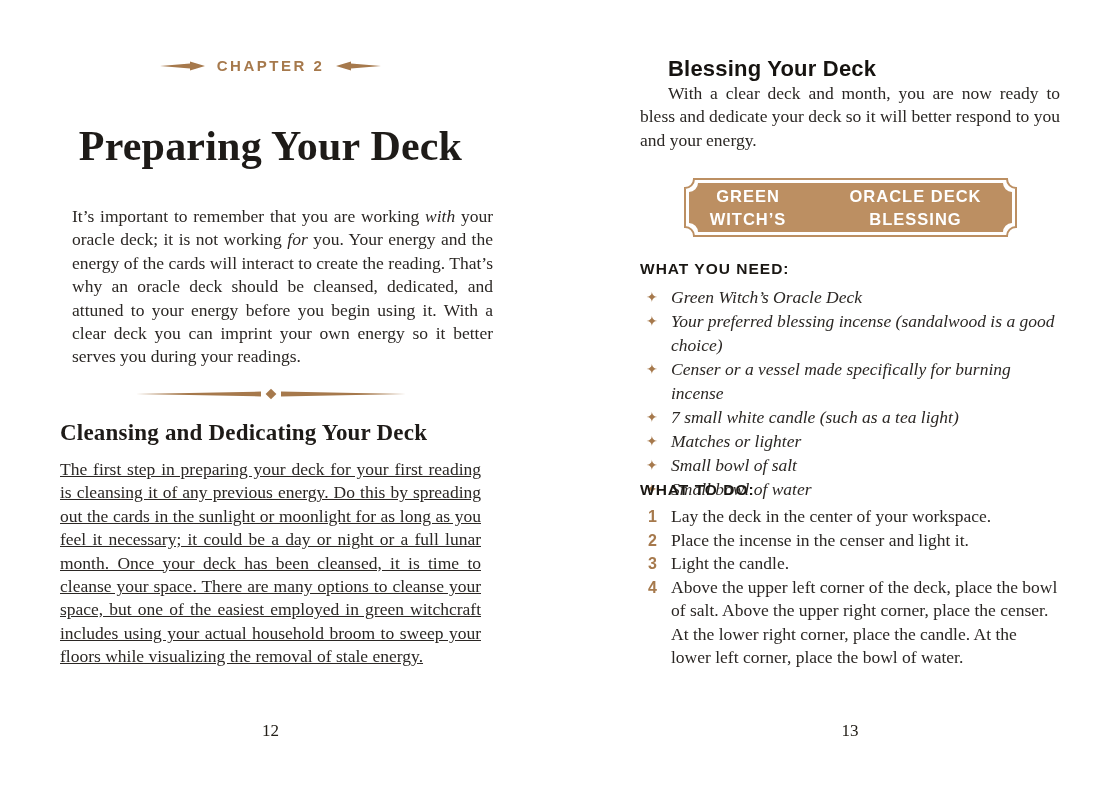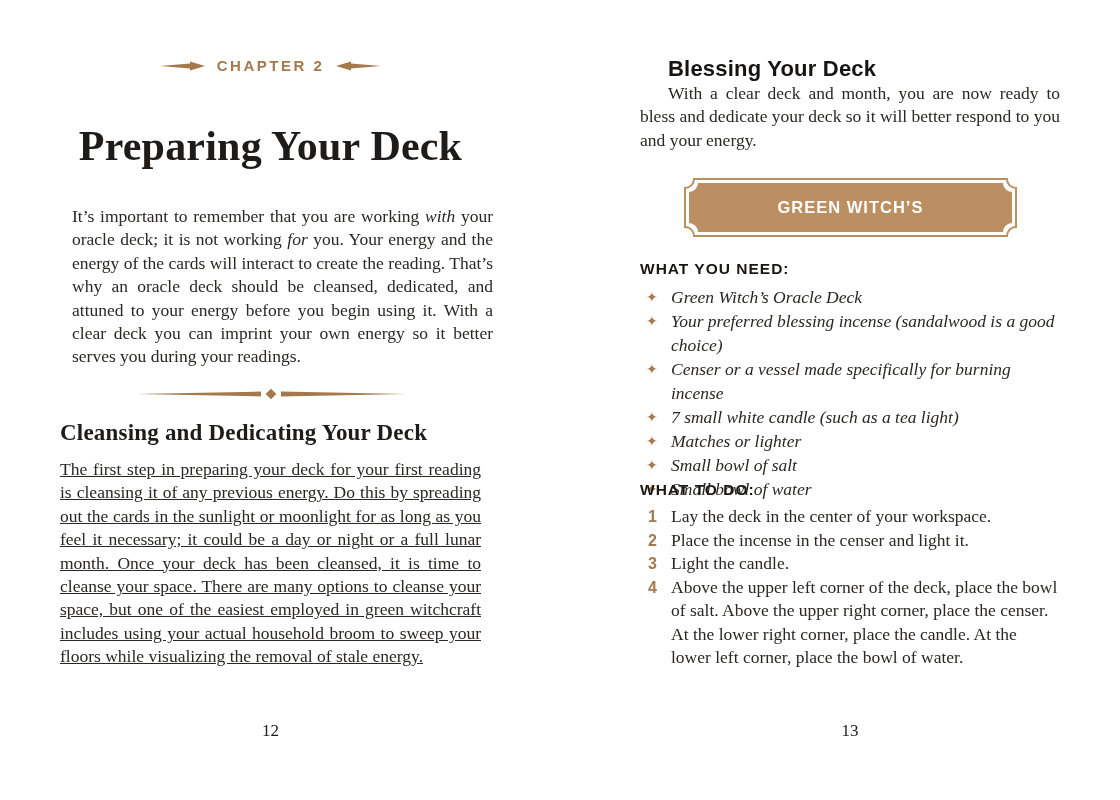--- a/index.html
+++ b/index.html
@@ -123,20 +123,21 @@
 
   <p class="body-text intro-right">With a clear deck and month, you are now ready to bless and dedicate your deck so it will better respond to you and your energy.</p>
 
   <div class="banner">
     <svg width="335" height="61" viewBox="0 0 335 61">
       <path d="M 11,2 H 324 A 9,9 0 0 0 333,11 V 50 A 9,9 0 0 0 324,59 H 11 A 9,9 0 0 0 2,50 V 11 A 9,9 0 0 0 11,2 Z" fill="none" stroke="var(--tan)" stroke-width="2"></path>
       <path d="M 15,6 H 320 A 9,9 0 0 0 329,15 V 46 A 9,9 0 0 0 320,55 H 15 A 9,9 0 0 0 6,46 V 15 A 9,9 0 0 0 15,6 Z" fill="var(--tan)"></path>
     </svg>
     <div class="banner-text">
       <span>GREEN WITCH’S</span>
+      <span>ORACLE DECK BLESSING</span>
     </div>
   </div>
 
   <div class="list-label label-need">WHAT YOU NEED:</div>
 
   <ul class="need-list">
     <li>
       <span class="star">✦</span>
       <span>Green Witch’s Oracle Deck</span>
       </li>

